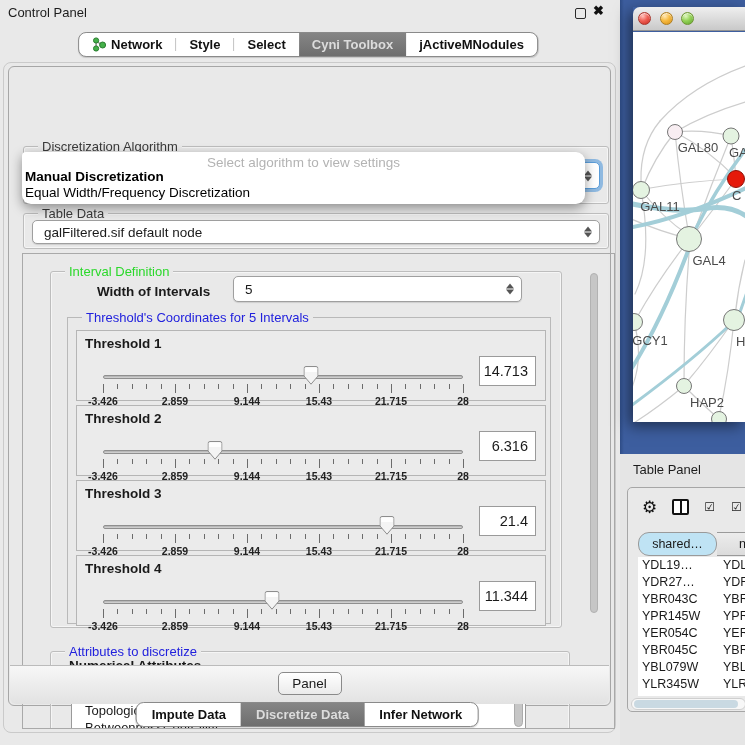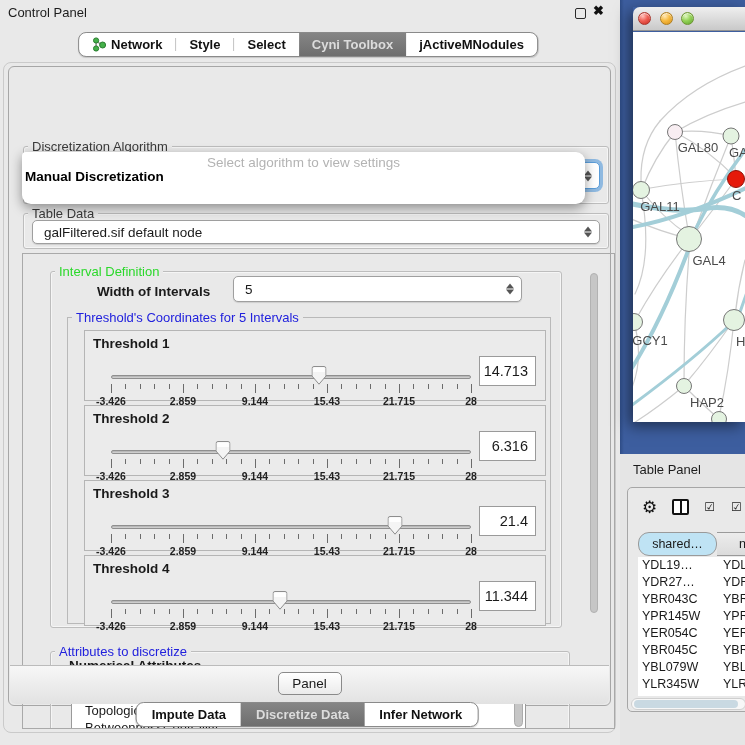--- a/index.html
+++ b/index.html
@@ -21,21 +21,21 @@
   .seg-sep-hidden { background:transparent; width:0; }
   #top-tabbar { position:absolute; left:308px; top:32px; transform:translateX(-50%); }
   #bottom-tabbar { position:absolute; left:307px; top:702px; transform:translateX(-50%); }
   #bottom-tabbar .seg-item { padding:0 15px; }
   .net-icon { display:inline-flex; width:14px; height:15px; }
 
   .outer-frame { position:absolute; left:3px; top:62px; width:613px; height:671px; border:1px solid #cacaca; border-radius:8px; }
   .content-panel { position:absolute; left:8px; top:66px; width:603px; height:640px; border:1px solid #a6a6a6; border-radius:6px; background:#e9e9e9; }
 
   .group { position:absolute; border:1px solid #bdbdbd; border-radius:3px; box-shadow:inset 0 0 0 1px rgba(255,255,255,.55); }
-  .group-title { position:absolute; top:-8px; left:4px; background:#e9e9e9; padding:0 4px; font-size:13px; color:#3a3a3a; line-height:15px; white-space:nowrap; }
+  .group-title { position:absolute; top:-8px; left:14px; background:#e9e9e9; padding:0 4px; font-size:13px; color:#3a3a3a; line-height:15px; white-space:nowrap; }
   .gt-green { color:var(--green,#2bd82b); }
   .gt-blue  { color:var(--blue,#2121dd); }
 
   .combo { position:absolute; background:#fff; border:1px solid #9f9f9f; border-radius:5px; font-size:13.5px; display:flex; align-items:center; box-shadow:0 1px 1px rgba(0,0,0,.12); }
   .combo .val { padding-left:11px; }
   .spin { position:absolute; right:7px; top:50%; transform:translateY(-50%); display:flex; flex-direction:column; gap:1px; }
   .spin i { display:block; width:0; height:0; border-left:4px solid transparent; border-right:4px solid transparent; }
   .spin .up { border-bottom:5px solid #555; }
   .spin .dn { border-top:5px solid #555; }
   .combo.focused { border-color:var(--focus,#5b9dd9); box-shadow:0 0 0 3px rgba(96,160,220,.65); }
@@ -53,21 +53,21 @@
   #tabledata-combo { left:8px; right:8px; top:6px; height:24px; }
 
   
   .scrollpane { position:absolute; left:13px; top:186px; width:593px; height:476px; border:1px solid #a9a9a9; overflow:hidden; }
   .v-scrollbar { position:absolute; right:16px; top:19px; width:8px; height:340px; background:#c6c6c6; border:1px solid #b2b2b2; border-radius:5px; }
 
   #interval-group { left:27px; top:17px; width:512px; height:357px; }
   .noi-label { position:absolute; left:46px; top:8px; font-size:13.5px; font-weight:bold; line-height:24px; }
   #noi-combo { left:182px; top:4px; width:289px; height:26px; }
   #thresholds-group { position:absolute; left:16px; top:45px; width:484px; height:307px; border:1px solid #b9b9b9; }
-  #threshold-rows { position:absolute; left:16px; right:4px; top:12px; }
+  #threshold-rows { position:absolute; left:8px; right:4px; top:12px; }
   .th-row { position:relative; height:71px; border:1px solid #b5b5b5; background:#ebebeb; margin-bottom:4px; }
   .th-title { position:absolute; left:8px; top:5px; font-size:13.5px; font-weight:bold; }
   .slider-zone { position:absolute; left:26px; top:40px; width:360px; height:30px; }
   .slider-track { position:absolute; left:0; top:4px; width:100%; height:4px; background:linear-gradient(#aeaeae,#d8d8d8); border:1px solid #8f8f8f; border-radius:3px; }
   .ticks { position:absolute; left:0; top:13px; width:100%; height:9px; }
   .tick { position:absolute; top:0; width:1px; height:5px; background:#6b6b6b; }
   .tick.major { height:9px; }
   .tick-labels { position:absolute; left:0; top:24px; width:100%; height:12px; }
   .tick-label { position:absolute; transform:translateX(-50%); font-size:10.5px; font-weight:bold; color:#222; white-space:nowrap; }
   .thumb { position:absolute; top:-5px; width:15px; height:19px; transform:translateX(-50%); }
@@ -169,20 +169,21 @@
               <i class="up"></i>
               <i class="dn"></i>
             </span>
         </div>
       </div>
 
       <div id="algo-popup">
         <div class="popup-hint">Select algorithm to view settings</div>
         <div>
             <div class="popup-option bold">Manual Discretization</div>
+            <div class="popup-option">Equal Width/Frequency Discretization</div>
           </div>
       </div>
 
       <div class="group" id="tabledata-group">
         <span class="group-title">Table Data</span>
         <div class="combo" id="tabledata-combo">
           <span class="val">galFiltered.sif default node</span>
           <span class="spin">
               <i class="up"></i>
               <i class="dn"></i>

